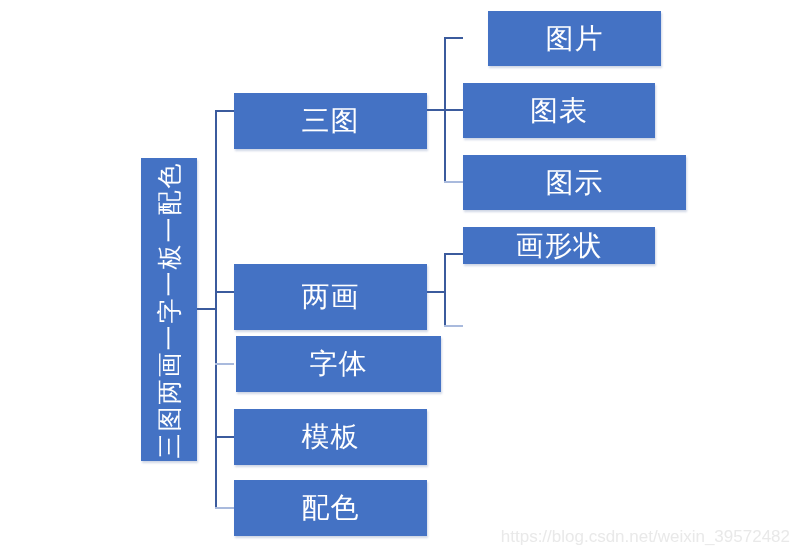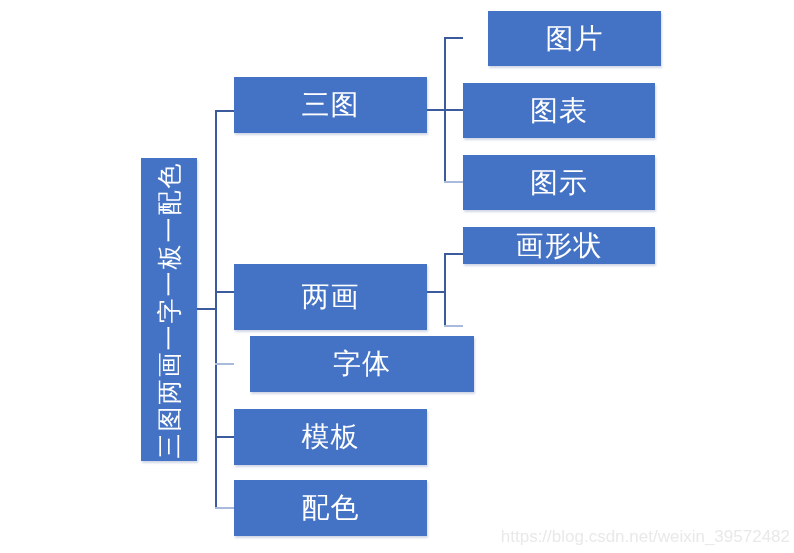--- a/index.html
+++ b/index.html
@@ -57,43 +57,43 @@
 </style>
 </head>
 <body>
 
 <div class="canvas">
 
   <div class="node root-node">
     <span class="vtext">三图两画一字一板一配色</span>
   </div>
 
-  <div class="node" style="left:234px; top:77px;  width:193px; height:56px;">
+  <div class="node" style="left:234px; top:93px;  width:193px; height:56px;">
       <span>三图</span>
     </div>
   <div class="node" style="left:234px; top:264px; width:193px; height:66px;">
       <span>两画</span>
     </div>
-  <div class="node" style="left:250px; top:336px; width:224px; height:56px;">
+  <div class="node" style="left:236px; top:336px; width:205px; height:56px;">
       <span>字体</span>
     </div>
   <div class="node" style="left:234px; top:480px; width:193px; height:56px;">
       <span>配色</span>
     </div>
   <div class="node" style="left:234px; top:409px; width:193px; height:56px;">
       <span>模板</span>
     </div>
 
   <div class="node" style="left:488px; top:11px;  width:173px; height:55px;">
       <span>图片</span>
     </div>
   <div class="node" style="left:463px; top:83px;  width:192px; height:55px;">
       <span>图表</span>
     </div>
-  <div class="node" style="left:463px; top:155px; width:192px; height:55px;justify-content:center;">
+  <div class="node" style="left:463px; top:155px; width:223px; height:55px;justify-content:center;">
       <span>图示</span>
     </div>
   <div class="node" style="left:463px; top:227px; width:192px; height:37px;">
       <span>画形状</span>
     </div>
 
   <div class="line" style="left:197px; top:308px; width:19px; height:2px;"></div>
   <div class="line" style="left:215px; top:110px; width:2px;  height:399px;"></div>
   <div class="line" style="left:215px; top:110px; width:19px; height:2px;"></div>
   <div class="line" style="left:215px; top:291px; width:19px; height:2px;"></div>

